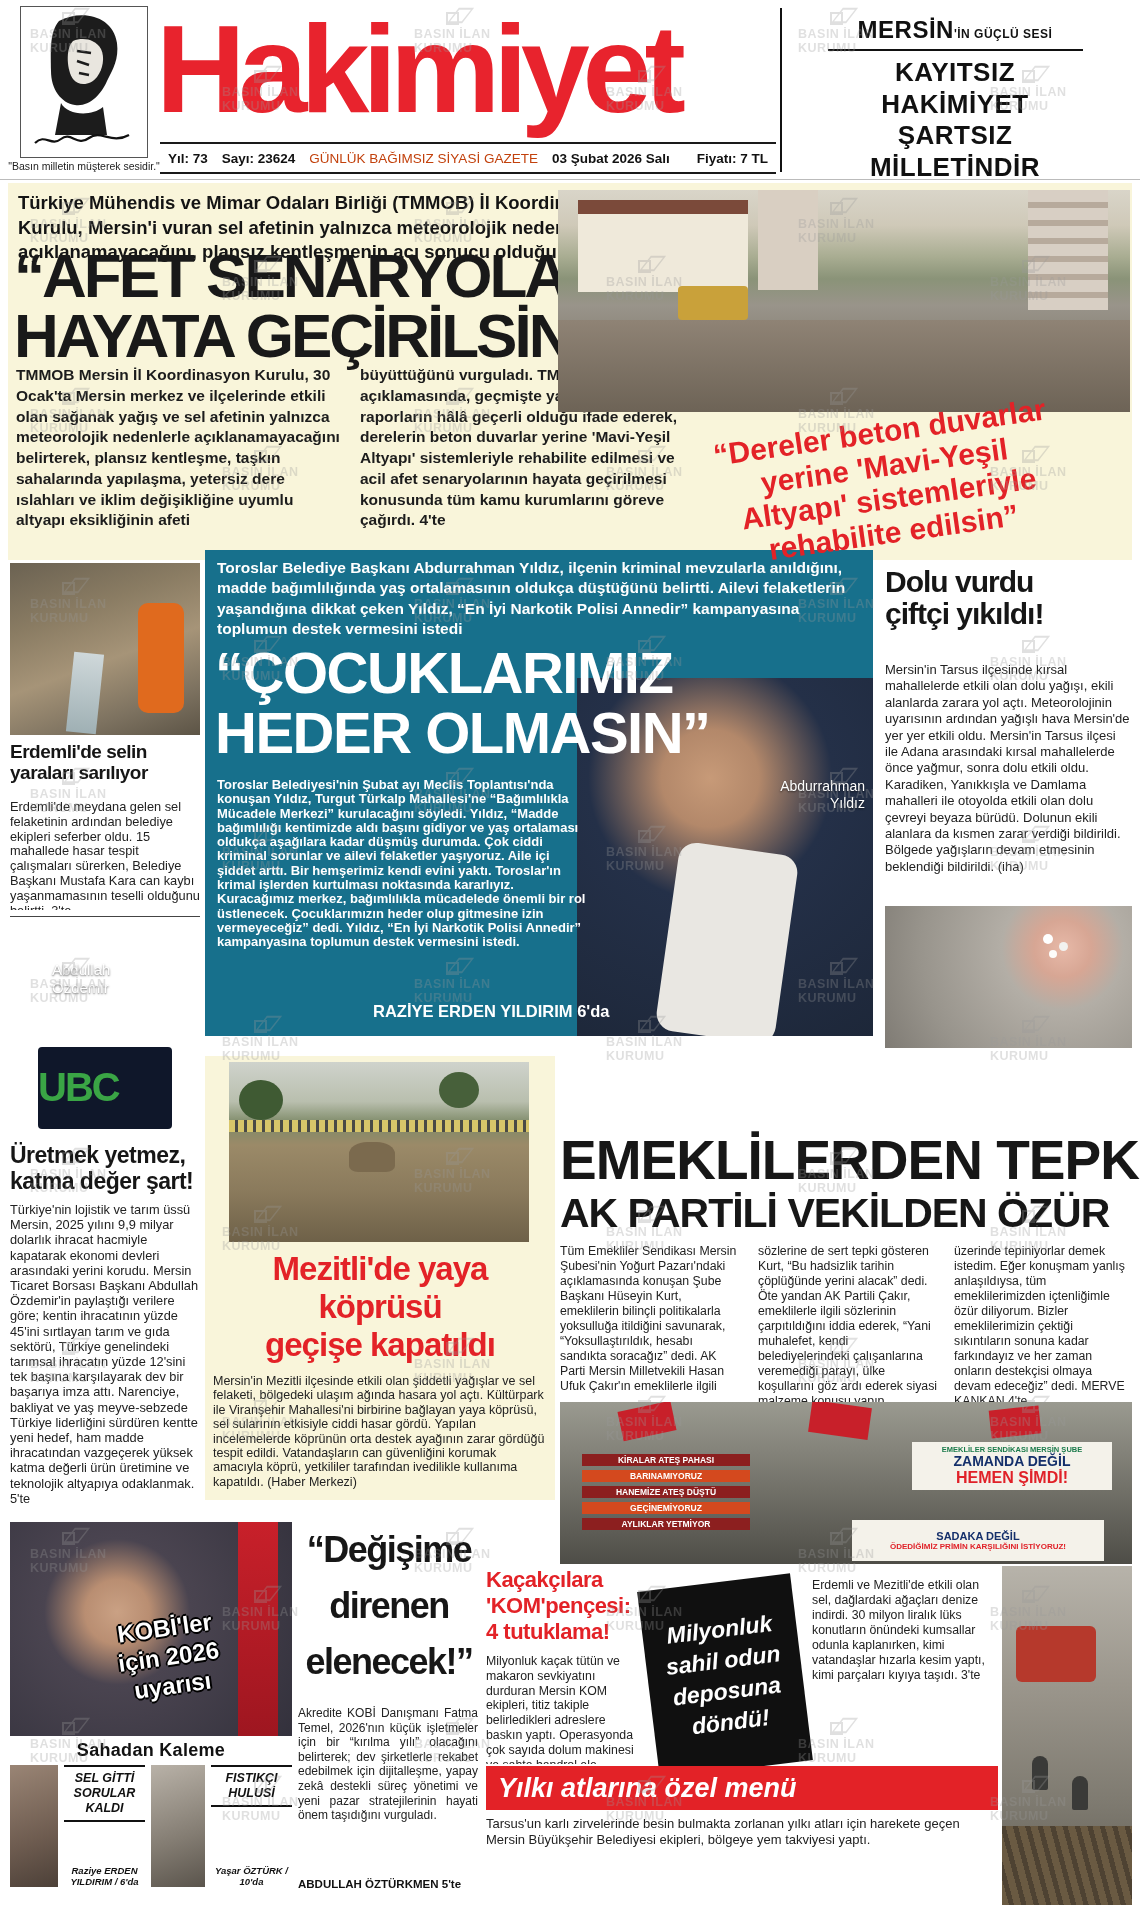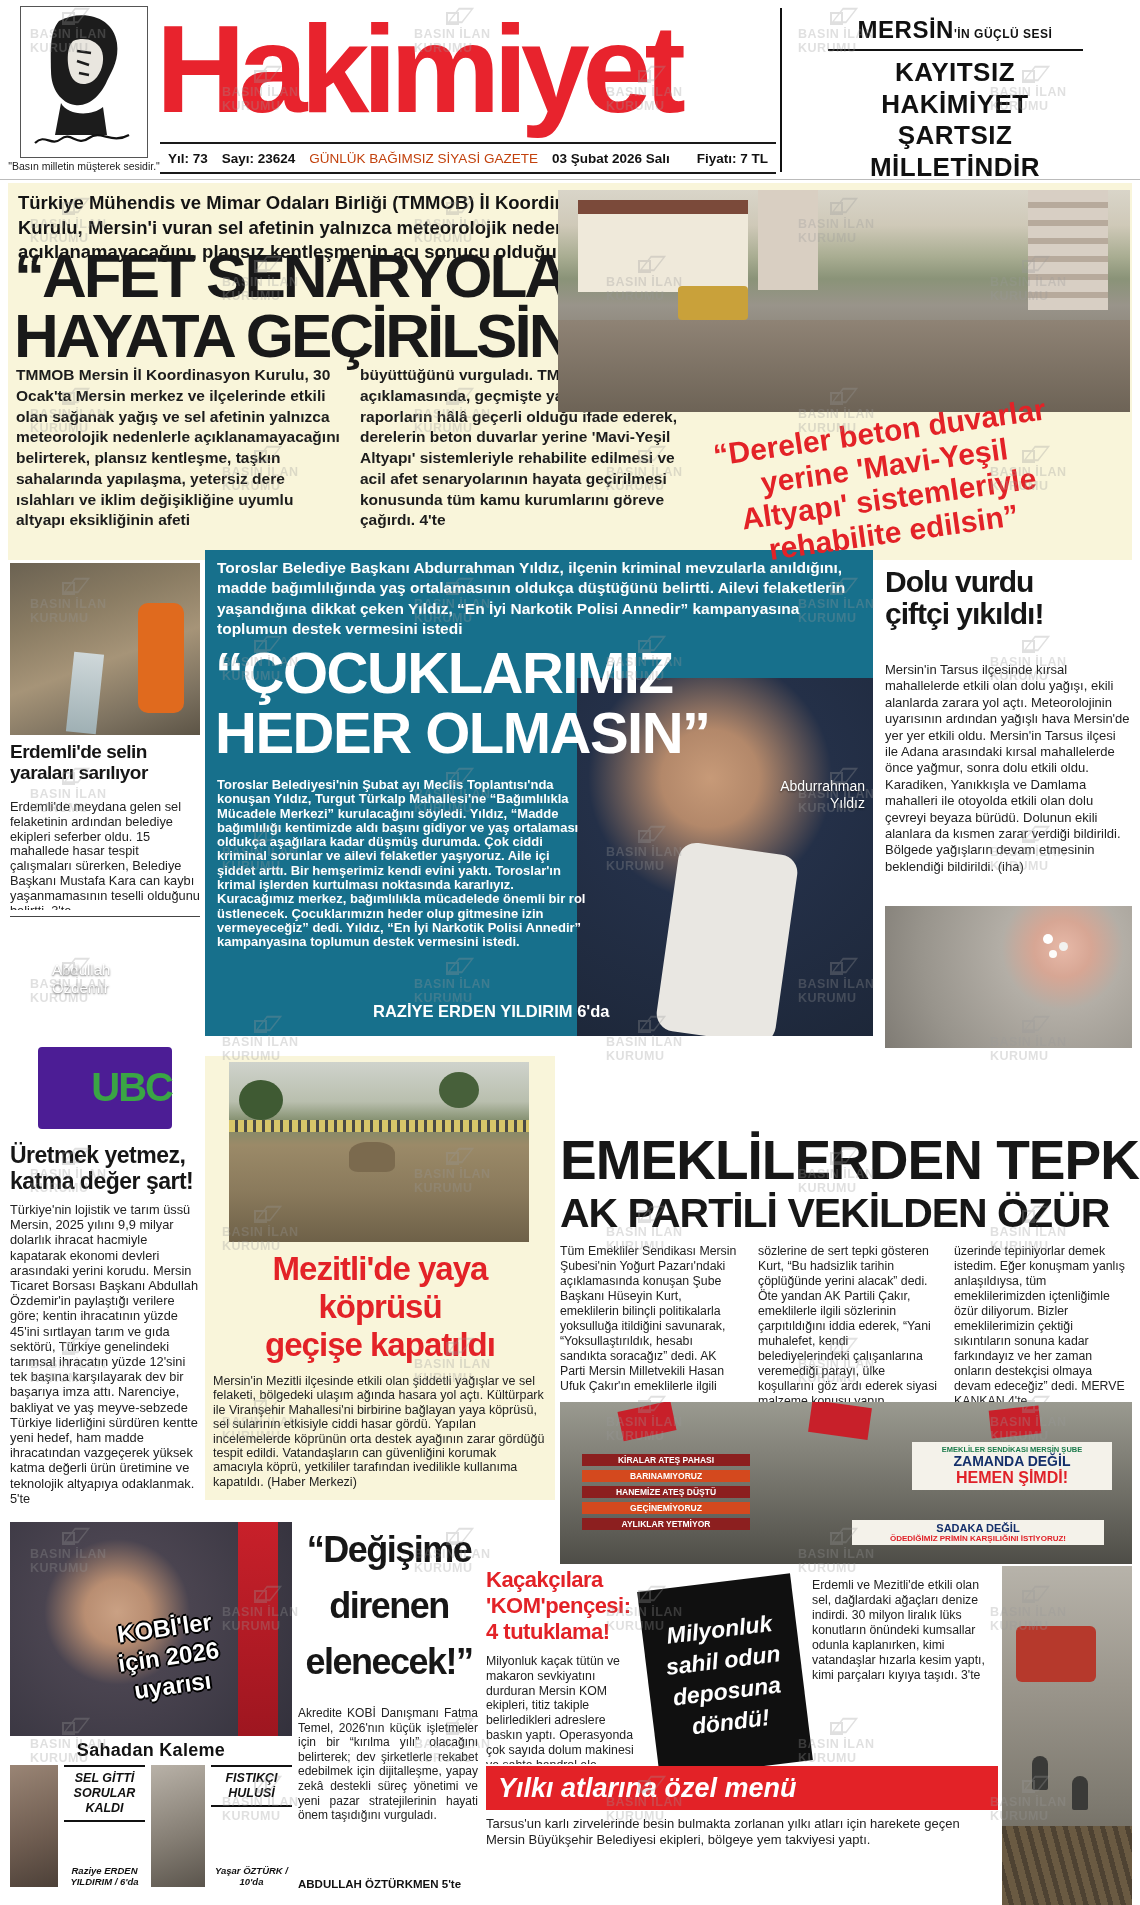--- a/index.html
+++ b/index.html
@@ -52,22 +52,22 @@
   
   #erdemli-photo{left:10px;top:563px;width:190px;height:172px;
         background:linear-gradient(160deg,#6b6252 0%,#8a7c63 30%,#a69478 55%,#7d7260 80%,#5c5446 100%);}
   #erdemli-h{left:10px;top:741px;width:195px;font-size:19px;font-weight:900;line-height:1.12;
         letter-spacing:-.5px;color:#161616;}
   #erdemli-body{left:10px;top:800px;width:192px;height:110px;font-size:12.8px;line-height:14.8px;color:#222;overflow:hidden;}
   .h-rule{border-top:1.5px solid #444;}
   #ozdemir-photo{left:10px;top:925px;width:190px;height:212px;
         background:linear-gradient(135deg,#2c3e66 0%,#3a56840 0%,#39548a 45%,#23355c 100%);}
   .photo-cap{position:absolute;color:#fff;font-size:15px;line-height:1.2;text-shadow:0 1px 2px rgba(0,0,0,.6);}
-  #ubc-box{position:absolute;left:28px;top:122px;width:134px;height:82px;background:#4c1d95;
-        border-radius:4px;text-align:right;}
+  #ubc-box{position:absolute;left:28px;top:122px;width:134px;height:82px;background:#0f172a;
+        border-radius:4px;text-align:left;}
   #ubc-box .ubc{font-size:40px;font-weight:900;color:#3aa545;line-height:80px;letter-spacing:-2px;}
   #uretmek-h{left:10px;top:1142px;width:198px;font-size:23px;font-weight:900;line-height:1.15;
         letter-spacing:-.5px;color:#161616;}
   #uretmek-body{left:10px;top:1202px;width:194px;height:322px;font-size:12.8px;line-height:15.2px;color:#222;overflow:hidden;}
 
   
   #teal-sec{left:205px;top:550px;width:668px;height:486px;background:#17708c;}
   .teal-intro{position:absolute;left:12px;top:8px;width:648px;height:84px;color:#fff;
         font-weight:800;font-size:15.5px;line-height:1.32;overflow:hidden;}
   .teal-h{position:absolute;left:10px;color:#fff;font-size:58px;font-weight:900;
@@ -108,21 +108,21 @@
         text-align:center;}
   .banner-left div{padding:1px 3px;margin-bottom:4px;color:#fff;}
   .bl-a{background:#8c1f1f;}
   .bl-b{background:#d4491e;}
   .banner-right{position:absolute;left:352px;top:40px;width:200px;background:#f4f2ea;
         text-align:center;padding:3px 2px;}
   .banner-right .t1{font-size:7.5px;font-weight:700;color:#1a7a4a;}
   .banner-right .t2{font-size:14px;font-weight:900;color:#15306b;line-height:1.1;}
   .banner-right .t3{font-size:16px;font-weight:900;color:#e02128;line-height:1.1;}
   .banner-bottom{position:absolute;left:292px;top:118px;width:252px;background:#f4f2ea;
-        text-align:center;padding:2px;}
+        text-align:center;padding:10px;}
   .banner-bottom .t4{font-size:11px;font-weight:900;color:#15306b;line-height:1.1;}
   .banner-bottom .t5{font-size:8px;font-weight:800;color:#e02128;}
 
   
   #kobi-photo{left:10px;top:1522px;width:282px;height:214px;
         background:radial-gradient(circle at 38% 42%,#caa184 0%,#b98e72 15%,#4a4450 34%,#33313c 100%);}
   #kobi-photo .flagpole{left:228px;top:0;width:40px;height:214px;background:linear-gradient(180deg,#c8202a,#9e1620);}
   #kobi-badge{position:absolute;left:108px;top:92px;transform:rotate(-8deg);color:#fff;
         font-size:24px;font-weight:900;line-height:1.2;text-align:center;
         text-shadow:-2px 0 #000,2px 0 #000,0 -2px #000,0 2px #000,-1px -1px #000,1px 1px #000;}

